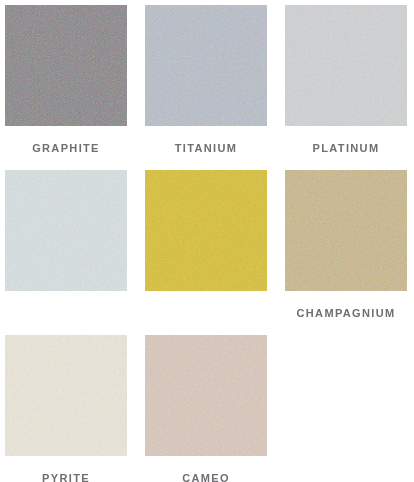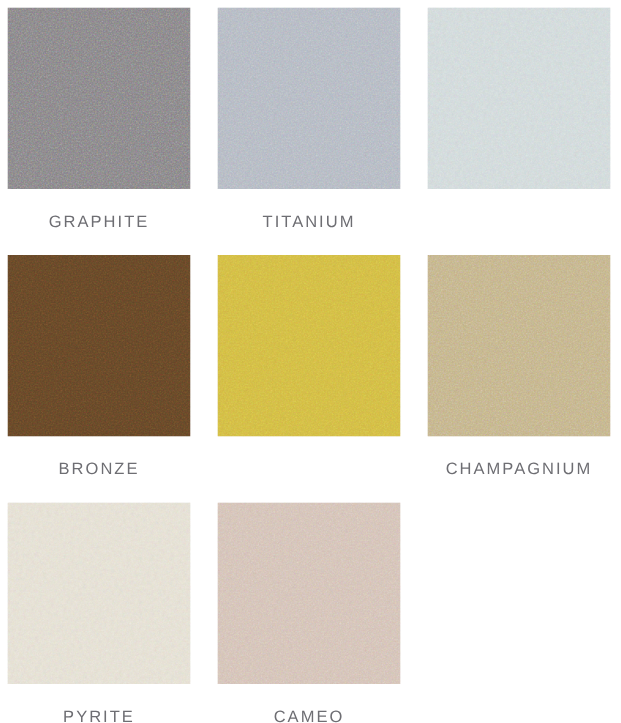--- a/index.html
+++ b/index.html
@@ -77,21 +77,21 @@
 
   .swatch-label {
     margin-top: 16px;
     font-size: 11px;
     line-height: 13px;
     letter-spacing: 1.35px;
     color: #6e6e73;
     text-transform: uppercase;
     text-align: center;
     white-space: nowrap;
-    font-weight: 400;
+    font-weight: 700;
   }
 </style>
 </head>
 <body style="background: rgb(255, 255, 255);">
 
 <div class="palette-grid">
 
   <div class="swatch-cell">
     <div class="swatch-chip">
       <div class="chip-fill" style="background-color: rgb(134, 131, 134);"></div>
@@ -131,20 +131,42 @@
             <filter id="gs1">
               <feTurbulence type="fractalNoise" baseFrequency="0.38" numOctaves="3" stitchTiles="stitch"></feTurbulence>
             </filter>
             <rect width="100%" height="100%" filter="url(#gs1)"></rect>
           </svg>
       </div>
     </div>
     <div class="swatch-label" style="color: rgb(110, 110, 115);">TITANIUM</div>
   </div>
 
+  <div class="swatch-cell">
+    <div class="swatch-chip">
+      <div class="chip-fill" style="background-color: rgb(203, 206, 208);"></div>
+      <div class="chip-grain">
+        <svg xmlns="http://www.w3.org/2000/svg">
+            <filter id="gr2">
+              <feTurbulence type="fractalNoise" baseFrequency="0.95" numOctaves="4" stitchTiles="stitch"></feTurbulence>
+            </filter>
+            <rect width="100%" height="100%" filter="url(#gr2)"></rect>
+          </svg>
+      </div>
+      <div class="chip-grain-soft">
+        <svg xmlns="http://www.w3.org/2000/svg">
+            <filter id="gs2">
+              <feTurbulence type="fractalNoise" baseFrequency="0.38" numOctaves="3" stitchTiles="stitch"></feTurbulence>
+            </filter>
+            <rect width="100%" height="100%" filter="url(#gs2)"></rect>
+          </svg>
+      </div>
+    </div>
+    <div class="swatch-label" style="color: rgb(110, 110, 115);">PLATINUM</div>
+  </div>
 
   <div class="swatch-cell">
     <div class="swatch-chip">
       <div class="chip-fill" style="background-color: rgb(211, 220, 221);"></div>
       <div class="chip-grain">
         <svg xmlns="http://www.w3.org/2000/svg">
             <filter id="gr3">
               <feTurbulence type="fractalNoise" baseFrequency="0.95" numOctaves="4" stitchTiles="stitch"></feTurbulence>
             </filter>
             <rect width="100%" height="100%" filter="url(#gr3)"></rect>
@@ -154,42 +176,20 @@
         <svg xmlns="http://www.w3.org/2000/svg">
             <filter id="gs3">
               <feTurbulence type="fractalNoise" baseFrequency="0.38" numOctaves="3" stitchTiles="stitch"></feTurbulence>
             </filter>
             <rect width="100%" height="100%" filter="url(#gs3)"></rect>
           </svg>
       </div>
     </div>
   </div>
 
-  <div class="swatch-cell">
-    <div class="swatch-chip">
-      <div class="chip-fill" style="background-color: rgb(99, 69, 38);"></div>
-      <div class="chip-grain">
-        <svg xmlns="http://www.w3.org/2000/svg">
-            <filter id="gr4">
-              <feTurbulence type="fractalNoise" baseFrequency="0.95" numOctaves="4" stitchTiles="stitch"></feTurbulence>
-            </filter>
-            <rect width="100%" height="100%" filter="url(#gr4)"></rect>
-          </svg>
-      </div>
-      <div class="chip-grain-soft">
-        <svg xmlns="http://www.w3.org/2000/svg">
-            <filter id="gs4">
-              <feTurbulence type="fractalNoise" baseFrequency="0.38" numOctaves="3" stitchTiles="stitch"></feTurbulence>
-            </filter>
-            <rect width="100%" height="100%" filter="url(#gs4)"></rect>
-          </svg>
-      </div>
-    </div>
-    <div class="swatch-label" style="color: rgb(110, 110, 115);">BRONZE</div>
-  </div>
 
   <div class="swatch-cell">
     <div class="swatch-chip">
       <div class="chip-fill" style="background-color: rgb(212, 188, 66);"></div>
       <div class="chip-grain">
         <svg xmlns="http://www.w3.org/2000/svg">
             <filter id="gr5">
               <feTurbulence type="fractalNoise" baseFrequency="0.95" numOctaves="4" stitchTiles="stitch"></feTurbulence>
             </filter>
             <rect width="100%" height="100%" filter="url(#gr5)"></rect>

